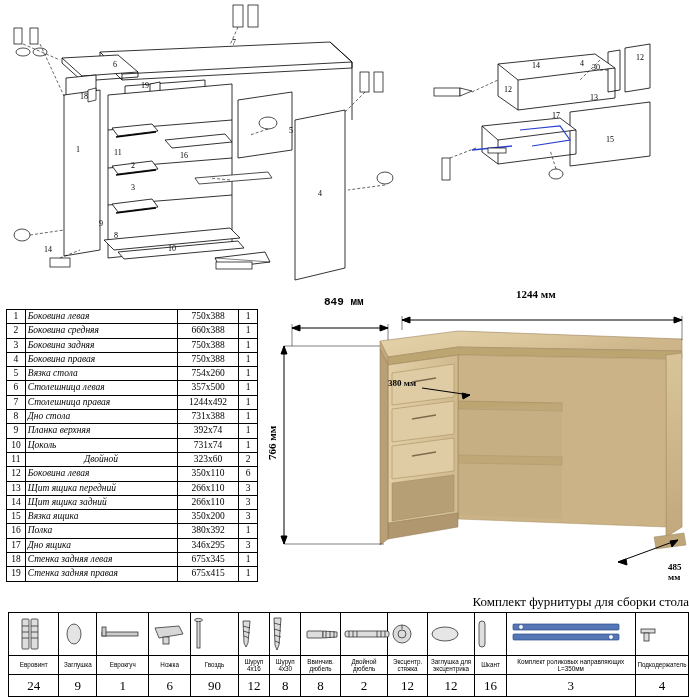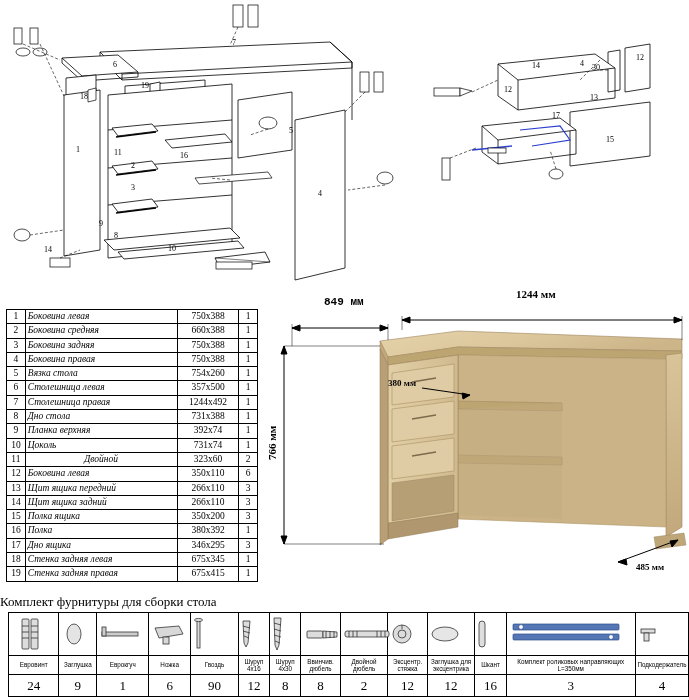--- a/index.html
+++ b/index.html
@@ -33,21 +33,21 @@
     overflow:hidden;
   }
   .parts-table td.num{width:14px;text-align:center;}
   .parts-table td.name{width:150px;text-align:left;font-style:italic;}
   .parts-table td.dim{width:58px;text-align:center;margin-left:40px;}
   .parts-table td.qty{width:14px;text-align:center;}
 
   
   .fit-title{
     position:absolute;left:0;top:594px;width:689px;
-    text-align:left;font-size:13px;
+    text-align:right;font-size:13px;
     font-family:"Liberation Serif", serif;
   }
   .fit-table{
     position:absolute;left:8px;top:612px;width:681px;
     border-collapse:collapse;
     font-size:6.5px;
     table-layout:fixed;
     font-family:"Liberation Sans", sans-serif;
   }
   .fit-table td{
@@ -294,21 +294,21 @@
         <td class="qty">3</td>
       </tr>
       <tr>
         <td class="num">14</td>
         <td class="name">Щит ящика задний</td>
         <td class="dim">266х110</td>
         <td class="qty">3</td>
       </tr>
       <tr>
         <td class="num">15</td>
-        <td class="name">Полка ящика</td>
+        <td class="name">Вязка ящика</td>
         <td class="dim">350х200</td>
         <td class="qty">3</td>
       </tr>
       <tr>
         <td class="num">16</td>
         <td class="name" style="text-align:left">Полка</td>
         <td class="dim">380х392</td>
         <td class="qty">1</td>
       </tr>
       <tr>
@@ -414,21 +414,21 @@
         <line x1="22" y1="46" x2="118" y2="46"></line>
         <line x1="22" y1="244" x2="122" y2="244"></line>
       </g>
     </g>
   </svg>
 
   <div class="meas" style="left:324px;top:296px;font-family:Liberation Mono, monospace;">849 мм</div>
   <div class="meas" style="left:516px;top:288px;">1244 мм</div>
   <div class="meas vert" style="left:266px;top:460px;">766 мм</div>
   <div class="meas" style="left:388px;top:378px;font-size:9px;text-align:center;">380 мм</div>
-  <div class="meas" style="left:636px;top:562px;font-size:9px;">485 мм</div>
+  <div class="meas" style="left:668px;top:562px;font-size:9px;">485 мм</div>
 
   <div class="fit-title">Комплект фурнитуры для сборки стола</div>
 
   <table class="fit-table">
     <colgroup>
       <col style="width:7.4%">
         <col style="width:5.6%">
         <col style="width:7.6%">
         <col style="width:6.2%">
       <col style="width:7.0%">

